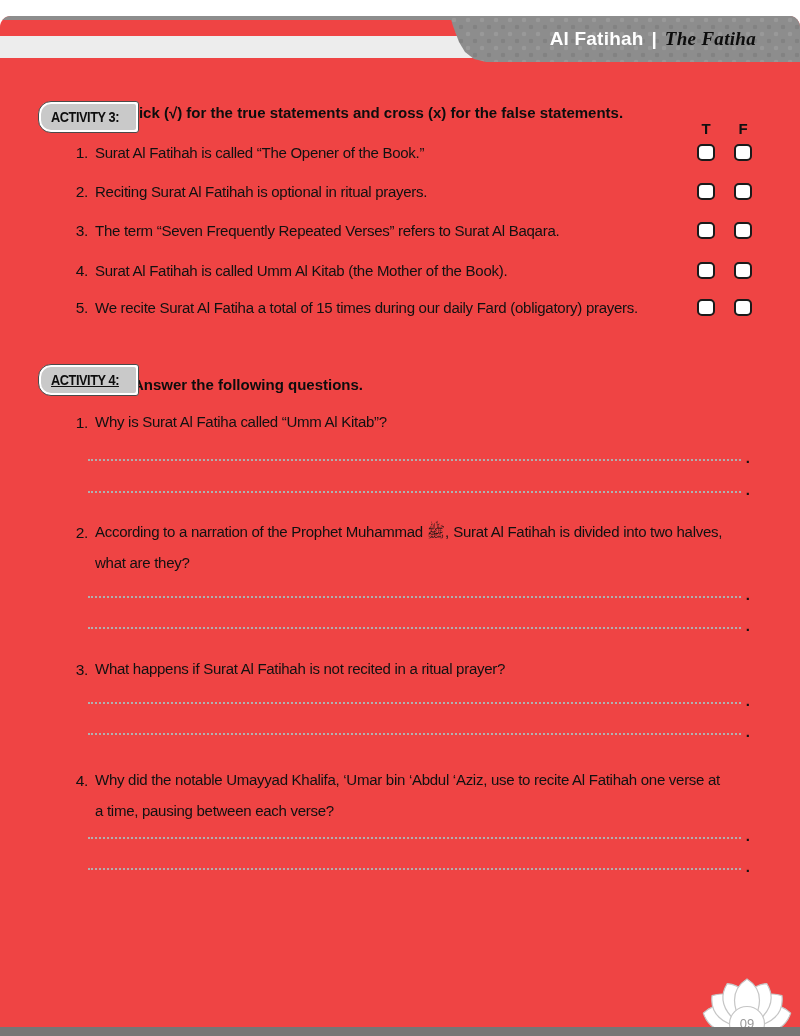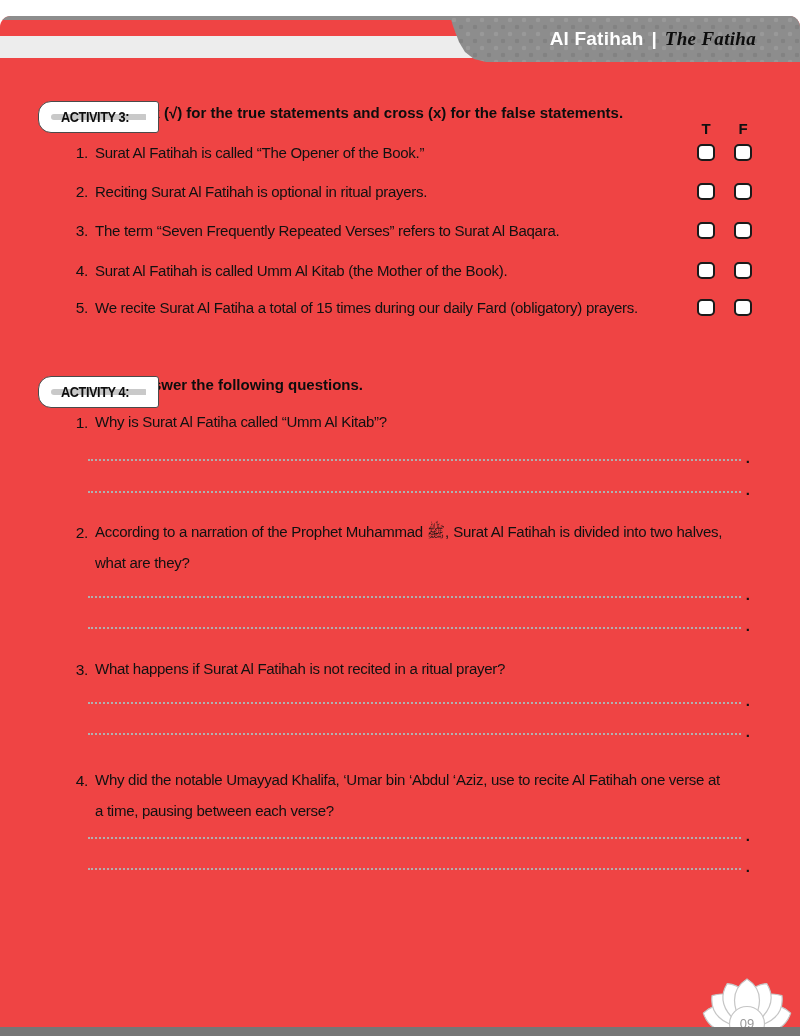--- a/index.html
+++ b/index.html
@@ -25,21 +25,21 @@
   }
   .header-title { color:#ffffff; font-weight:bold; font-size:19px; letter-spacing:0.2px; }
   .header-sep { color:#ffffff; font-size:19px; font-weight:bold; margin:0 8px; }
   .header-subtitle { color:#0d0d0d; font-weight:bold; font-style:italic; font-size:19px;
     font-family:"Liberation Serif", serif; letter-spacing:0.3px; }
 
   
   .badge {
     position:absolute; left:38px; height:32px;
     border:1.5px solid #4a4a4a; border-radius:13px 3px 3px 13px;
-    background:#ffffff; padding:12px; z-index:2;
+    background:#ffffff; padding:2px; z-index:2;
   }
   .badge-inner {
     height:100%; background:#c9c9c9; border-radius:10px 2px 2px 10px;
     display:flex; align-items:center; padding:0 8px 0 10px;
   }
   .badge-text {
     display:inline-block; font-weight:bold; font-size:14.5px; color:#0d0d0d;
     letter-spacing:-0.5px; transform:scaleX(0.88); transform-origin:left center; white-space:nowrap;
   }
   .instruction { position:absolute; font-weight:bold; font-size:15px; color:#0d0d0d; letter-spacing:0; }
@@ -124,21 +124,21 @@
     <button class="checkbox cb-t"></button>
     <button class="checkbox cb-f"></button>
   </div>
   <div class="stmt-row" style="top:282px;">
     <span class="stmt-num">5.</span>
     <span class="stmt-text">We recite Surat Al Fatiha a total of 15 times during our daily Fard (obligatory) prayers.</span>
     <button class="checkbox cb-t"></button>
     <button class="checkbox cb-f"></button>
   </div>
 
-  <div class="badge" style="top:360px;">
+  <div class="badge" style="top:348px;text-decoration:underline;">
     <div class="badge-inner">
       <span class="badge-text">ACTIVITY 4:</span>
     </div>
   </div>
   <div class="instruction" style="left:133px; top:356px; line-height:25px;">Answer the following questions.</div>
 
   <div class="q-block" style="top:390px;">
     <span class="q-num">1.</span>
     <p class="q-text">Why is Surat Al Fatiha called “Umm Al Kitab”?</p>
   </div>

